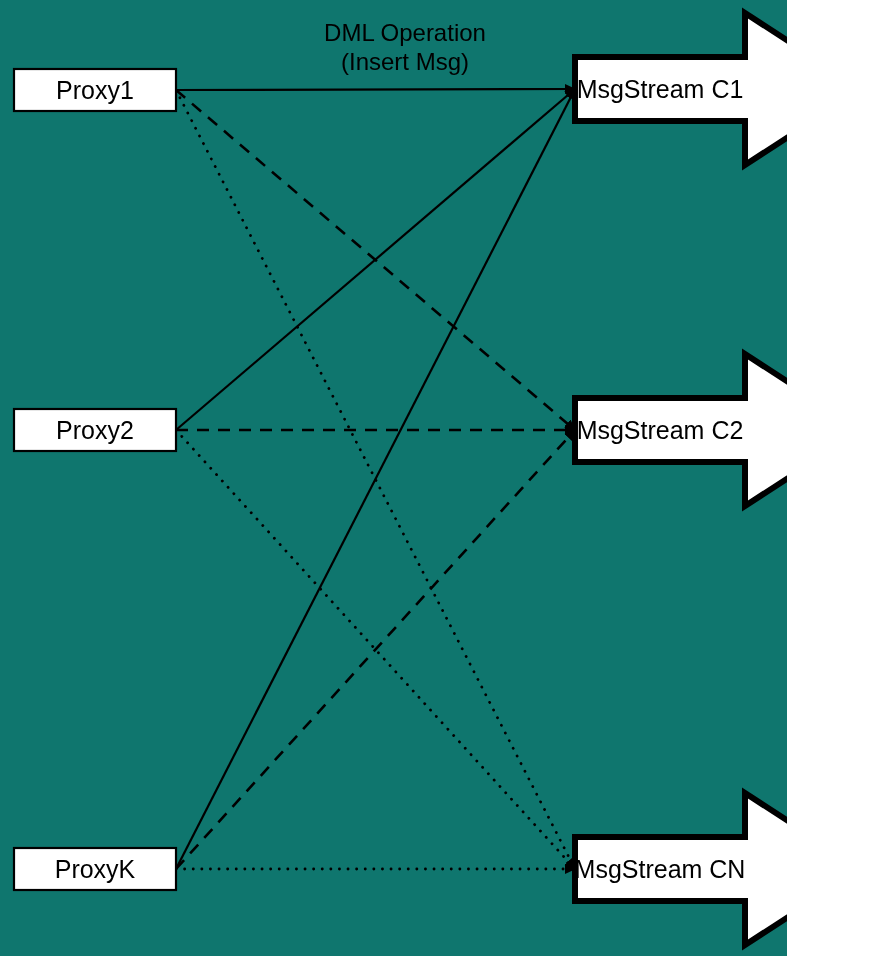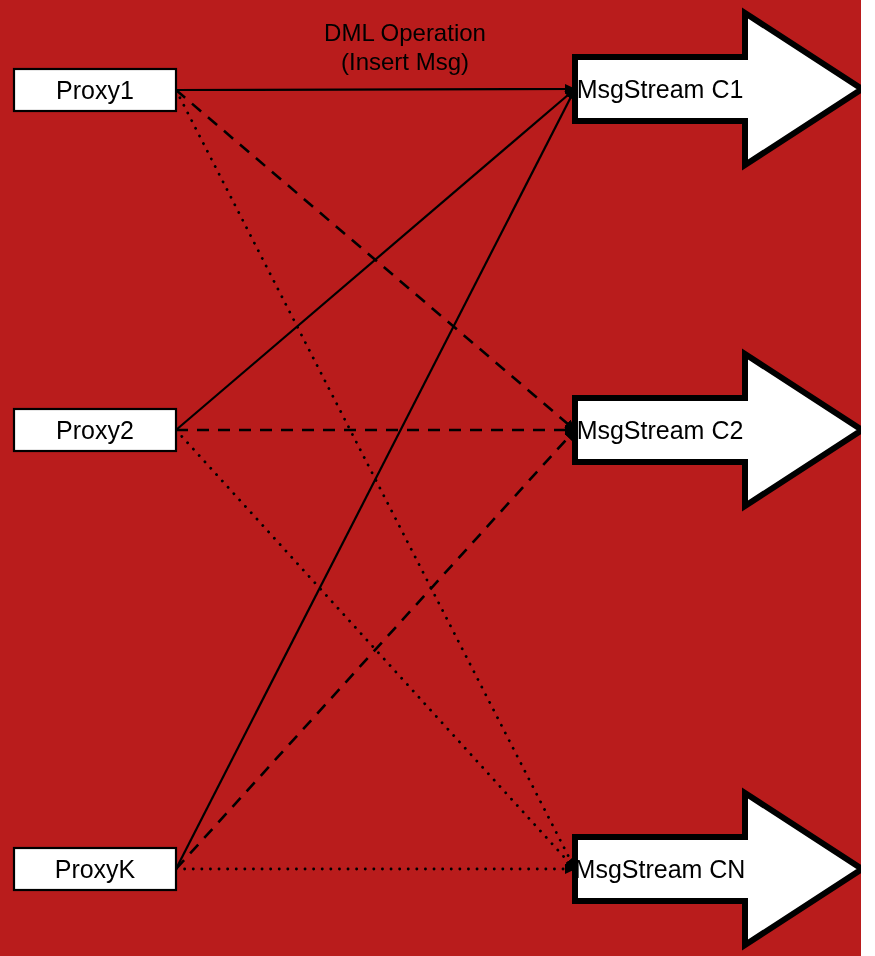--- a/index.html
+++ b/index.html
@@ -5,23 +5,23 @@
   html, body {
     margin: 0;
     padding: 0;
     background: #ffffff;
   }
   body {
     font-family: "Liberation Sans", sans-serif;
   }
   #diagram-root {
     position: relative;
-    width: 861px;
+    width: 787px;
     height: 956px;
-    background: #b91c1c;
+    background: #0f766e;
     overflow: hidden;
   }
   #diagram-svg {
     position: absolute;
     left: 0;
     top: 0;
     width: 875px;
     height: 956px;
     display: block;
   }

